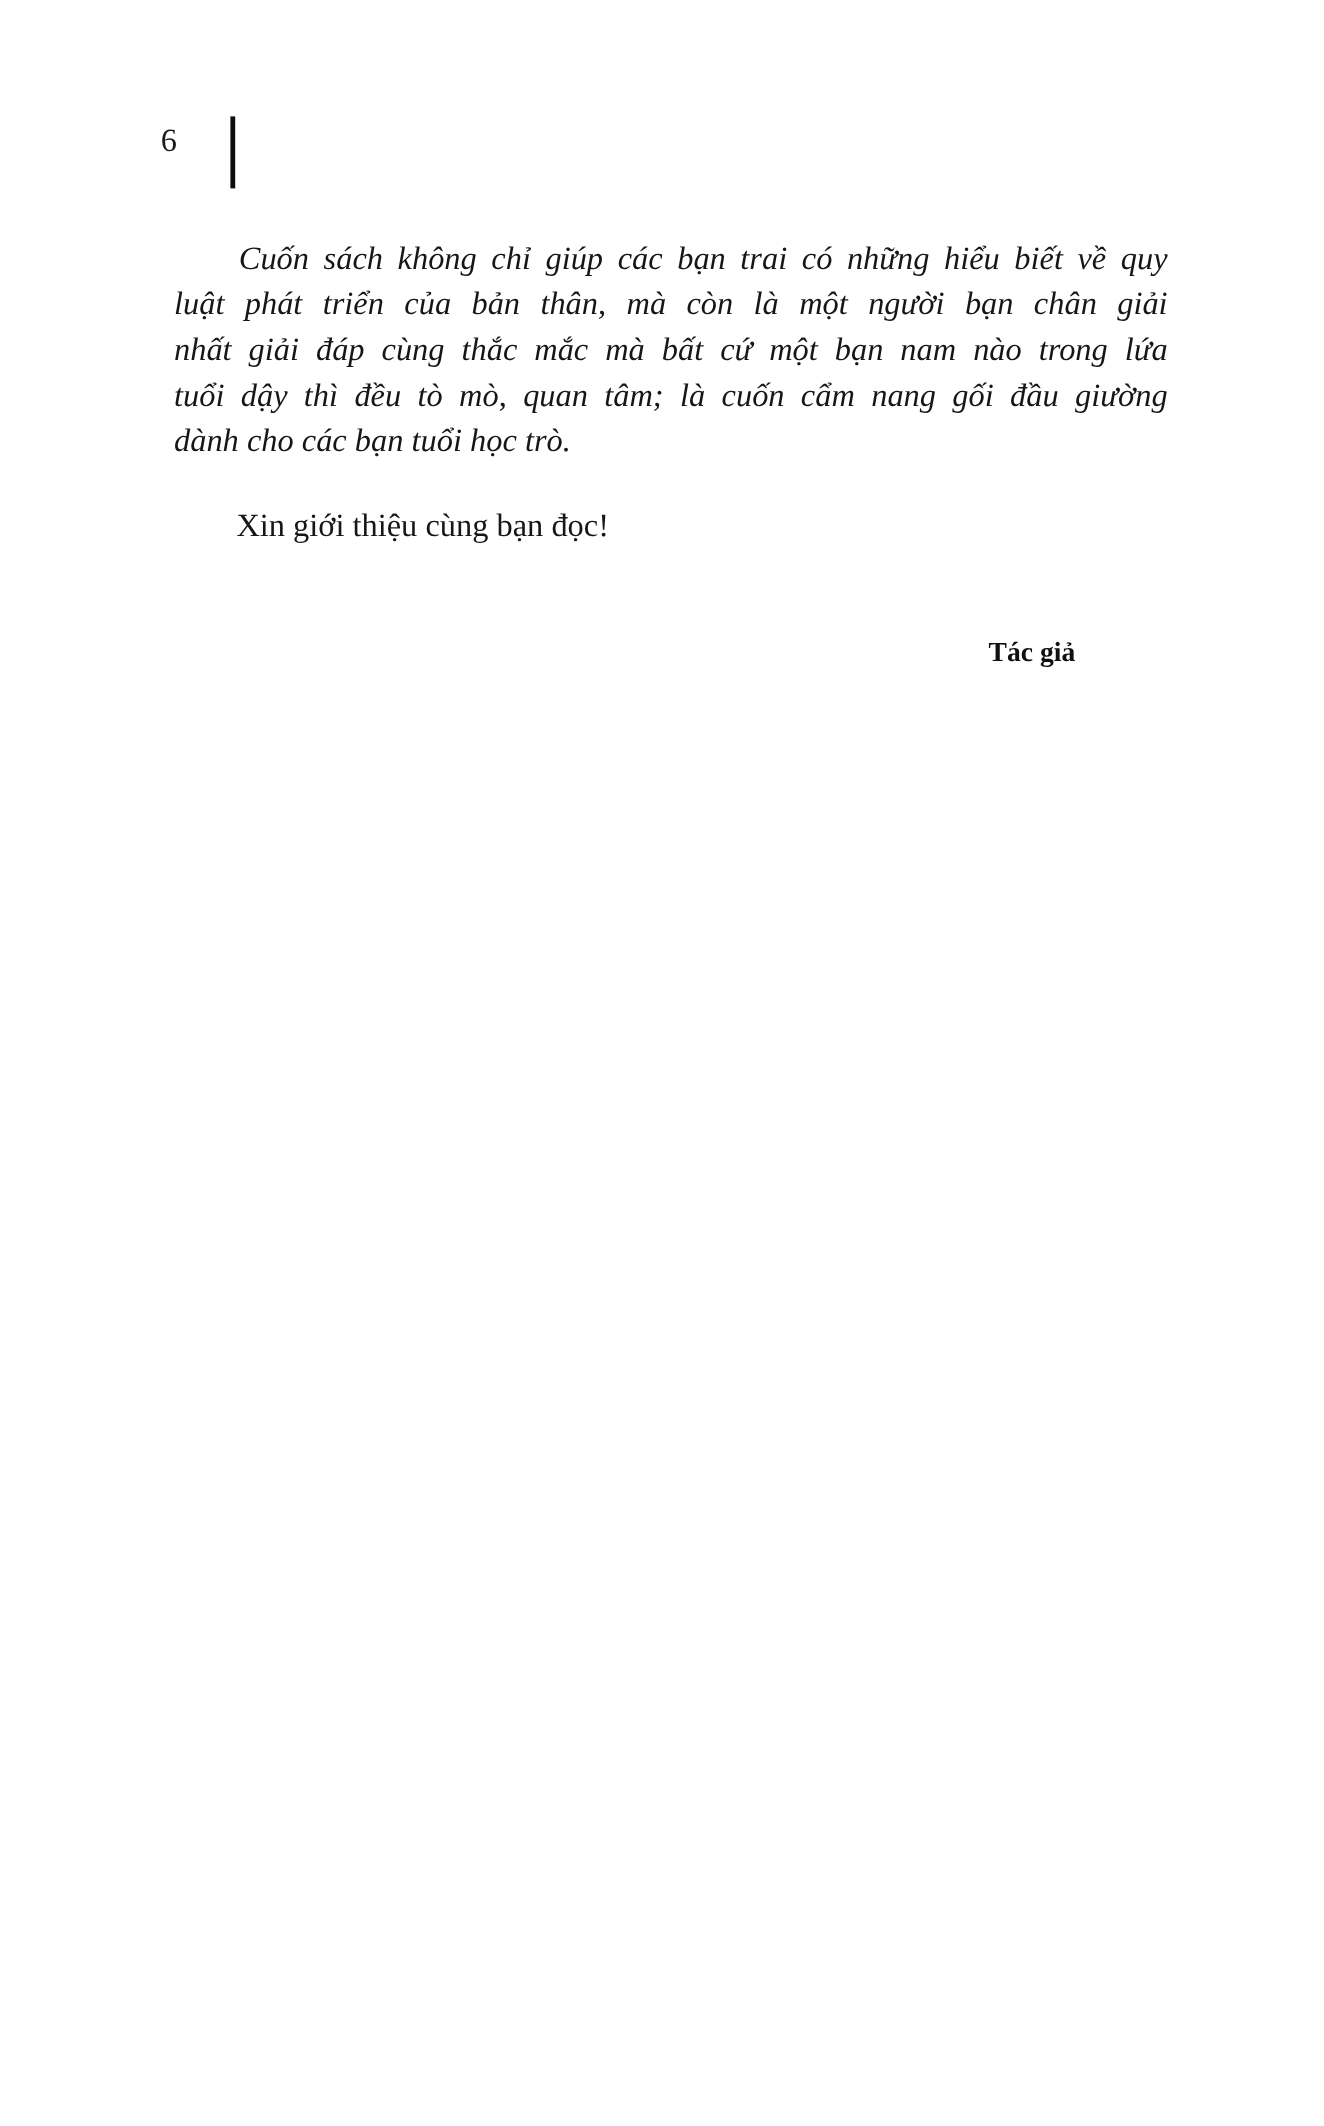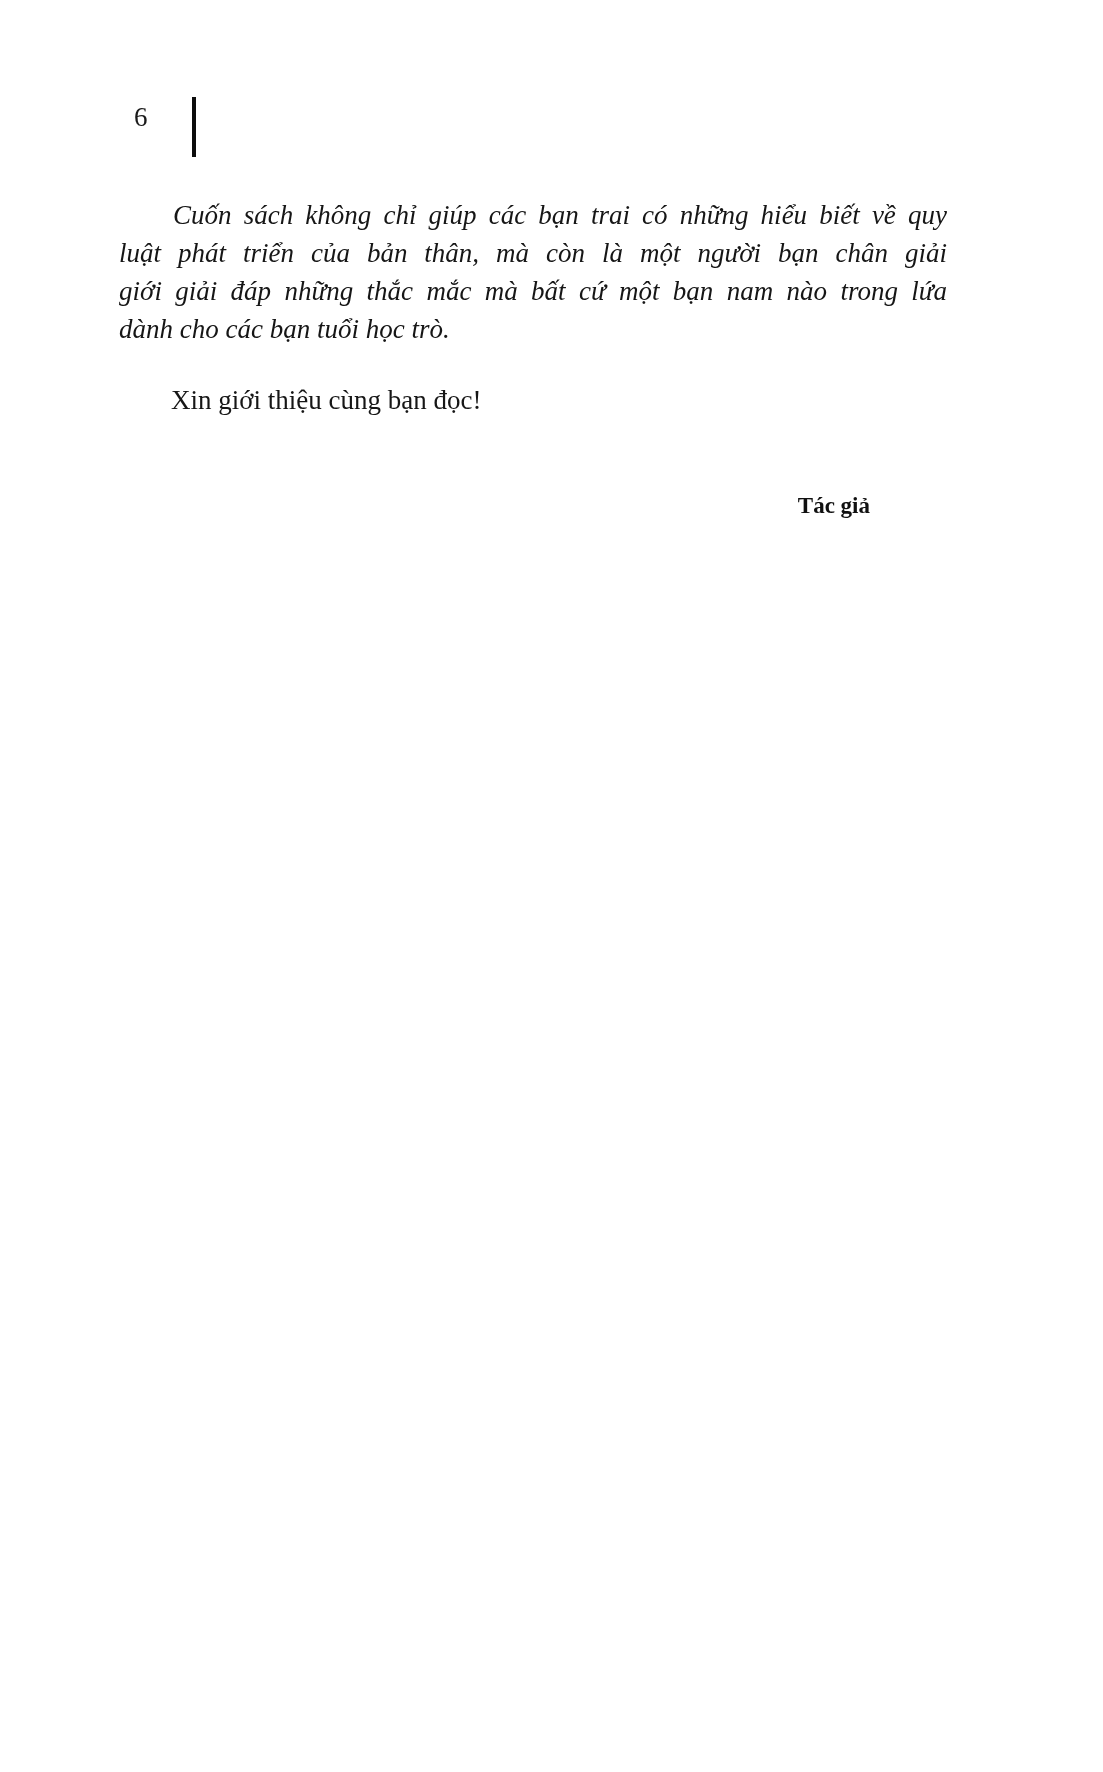--- a/index.html
+++ b/index.html
@@ -27,21 +27,21 @@
   .header-rule {
     position: absolute;
     left: 192px;
     top: 97px;
     width: 4px;
     height: 60px;
     background: #0d0d0d;
   }
   .content {
     position: absolute;
-    left: 119px;
+    left: 145px;
     top: 196px;
     width: 828px;
   }
   .para1 {
     margin: 0;
   }
   .para1 .line {
     display: block;
     font-style: italic;
     font-size: 27px;
@@ -80,20 +80,21 @@
 <body>
 
 <div class="page-number">6</div>
 
 <div class="header-rule"></div>
 
 <div class="content">
   <p class="para1">
     <span class="line first">Cuốn sách không chỉ giúp các bạn trai có những hiểu biết về quy</span>
     <span class="line">luật phát triển của bản thân, mà còn là một người bạn chân giải</span>
-    <span class="line">giới giải đáp những thắc mắc mà bất cứ một bạn nam nào trong lứa</span>
+    <span class="line">nhất giải đáp cùng thắc mắc mà bất cứ một bạn nam nào trong lứa</span>
+    <span class="line">tuổi dậy thì đều tò mò, quan tâm; là cuốn cẩm nang gối đầu giường</span>
     <span class="line last">dành cho các bạn tuổi học trò.</span>
   </p>
 
   <p class="para2">Xin giới thiệu cùng bạn đọc!</p>
 
   <p class="author">Tác giả</p>
 </div>
 
 </body></html>

